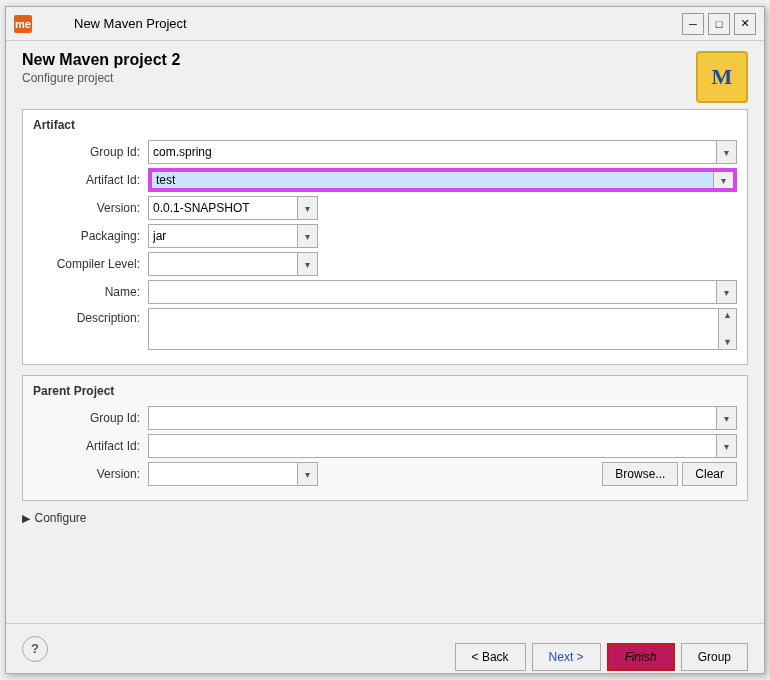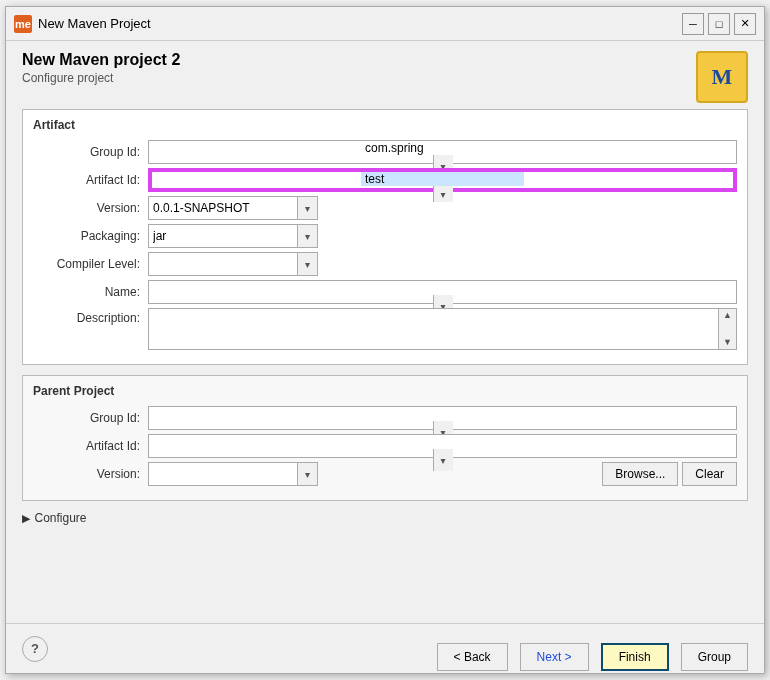--- a/index.html
+++ b/index.html
@@ -24,20 +24,21 @@
       flex-direction: column;
     }
     .title-bar {
       background: #f0f0f0;
       height: 34px;
       display: flex;
       align-items: center;
       padding: 0 8px;
       border-bottom: 1px solid #ccc;
       flex-shrink: 0;
+      gap: 36px;
     }
     .title-bar-icon {
       width: 18px;
       height: 18px;
       background: #e06020;
       border-radius: 2px;
       margin-right: 6px;
       display: flex;
       align-items: center;
       justify-content: center;
@@ -136,21 +137,20 @@
       flex: 1;
       position: relative;
     }
     .input-with-arrow {
       display: flex;
       align-items: center;
       border: 1px solid #aaa;
       background: #fff;
       height: 24px;
       width: 100%;
-      flex-direction: column;
     }
     .input-with-arrow input {
       flex: 1;
       border: none;
       outline: none;
       font-size: 12px;
       padding: 0 4px;
       background: transparent;
       height: 100%;
     }
@@ -320,38 +320,39 @@
       align-items: center;
       justify-content: center;
       font-size: 13px;
       font-weight: bold;
       color: #555;
       cursor: pointer;
     }
     .footer-spacer { flex: 1; }
     .footer-buttons {
       display: flex;
-      gap: 12px;
+      gap: 6px;
       margin-top: 16px;
     }
     .footer-btn {
       height: 28px;
       padding: 0 16px;
       border: 1px solid #aaa;
       background: #f0f0f0;
       font-size: 12px;
       cursor: pointer;
     }
     .footer-btn.disabled {
       color: #1d4ed8;
       cursor: default;
     }
     .footer-btn.primary {
-      border: 2px solid #0c4a6e;
-      background: #fef9c3;
+      border: 2px solid #b91c1c;
+      background: #be185d;
+      font-style: italic;
     }
   </style>
 </head>
 <body>
 
 <div class="dialog">
 
   <div class="title-bar">
     <div class="title-bar-icon">
       <span>me</span>

